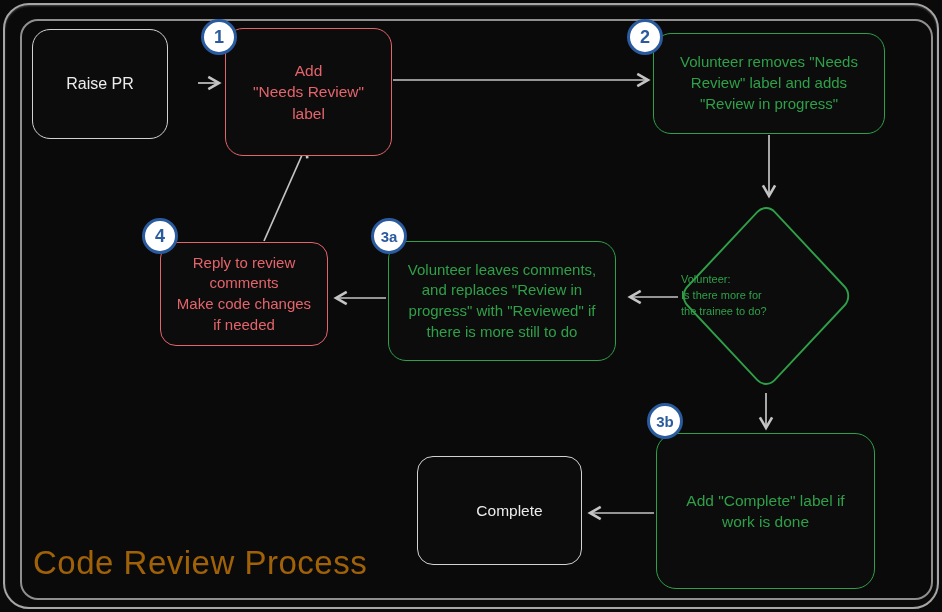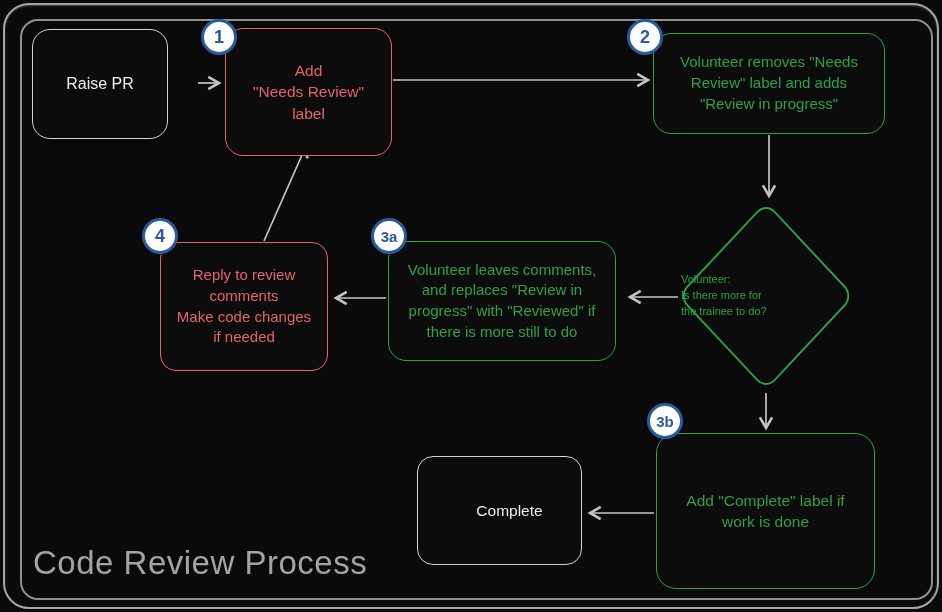--- a/index.html
+++ b/index.html
@@ -63,21 +63,21 @@
   .diamond-label{
     position:absolute;left:766px;top:296px;
     width:170px;
     transform:translate(-50%,-50%);
     text-align:left;white-space:pre-line;
     color:var(--green);
     font-size:11px;line-height:1.45;
   }
   .title{
     position:absolute;left:33px;top:544px;
-    color:#a3a3a3;font-size:33px;letter-spacing:.5px;
+    color:#a16207;font-size:33px;letter-spacing:.5px;
   }
 </style>
 </head>
 <body>
 
 <div id="stage">
 
   <div class="frame-outer"></div>
   <div class="frame-inner"></div>
 
@@ -120,21 +120,21 @@
 Is there more for
 the trainee to do?</div>
 
   <div class="node green" style="left:388px;top:241px;width:228px;height:120px;border-radius:18px;font-size:15px;">
     <span>Volunteer leaves comments,
 and replaces "Review in
 progress" with "Reviewed" if
 there is more still to do</span>
   </div>
 
-  <div class="node red" style="left:160px;top:242px;width:168px;height:129px;border-radius:16px;font-size:15px;">
+  <div class="node red" style="left:160px;top:242px;width:168px;height:104px;border-radius:16px;font-size:15px;">
     <span>Reply to review
 comments
 Make code changes
 if needed</span>
   </div>
 
   <div class="node green" style="left:656px;top:433px;width:219px;height:156px;border-radius:20px;font-size:15.5px;">
     <span>Add "Complete" label if
 work is done</span>
   </div>

